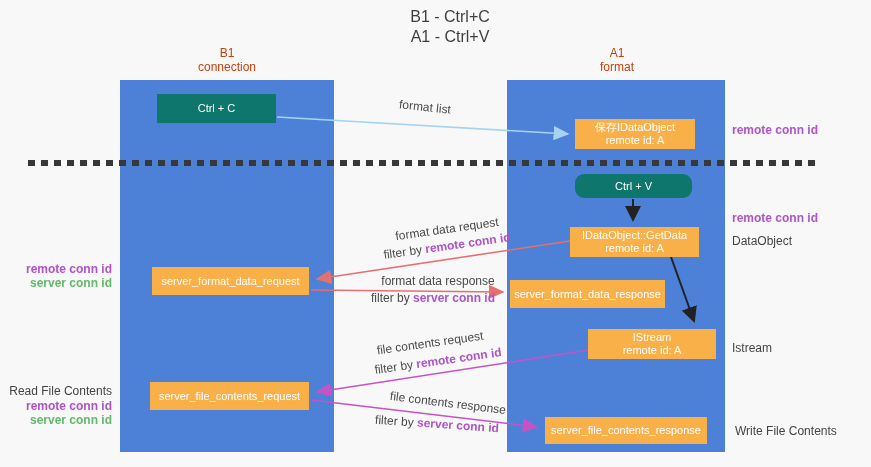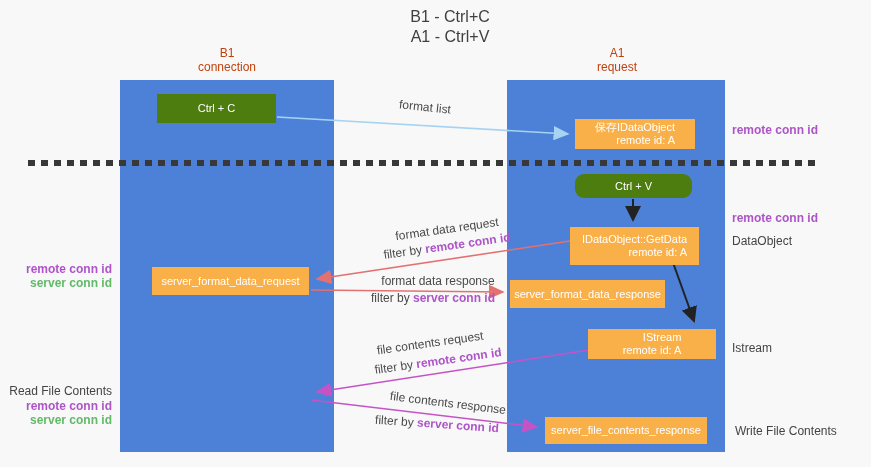--- a/index.html
+++ b/index.html
@@ -9,23 +9,23 @@
   .title{position:absolute;left:0;right:12px;top:7px;text-align:center;
          font-size:16px;color:#3f3f3f;line-height:20px;}
 
   .col-header{position:absolute;text-align:center;font-size:12px;color:#c2410c;
               line-height:14px;transform:translateX(-50%);}
 
   .lane{position:absolute;background:#4d81d8;}
 
   .box{position:absolute;display:flex;align-items:center;justify-content:center;
        color:#ffffff;text-align:center;font-size:11px;line-height:13px;}
-  .box.green{background:#4d7c0f;}
+  .box.green{background:#0f766e;}
   .box.orange{background:#fab049;}
-  .box .stack{display:flex;flex-direction:column;align-items:flex-end;}
+  .box .stack{display:flex;flex-direction:column;}
 
   .divider{position:absolute;left:28px;top:160px;width:792px;height:6px;
            background:repeating-linear-gradient(90deg,#383838 0 7px,transparent 7px 13px);}
 
   svg.arrows{position:absolute;left:0;top:0;pointer-events:none;}
 
   .lbl{position:absolute;white-space:nowrap;font-size:12px;color:#4a4a4a;
        transform:translate(-50%,-50%);}
   .side{position:absolute;white-space:nowrap;font-size:12px;color:#444;}
   .right-align{text-align:right;width:112px;left:0;}
@@ -41,21 +41,21 @@
     <div>B1 - Ctrl+C</div>
     <div>A1 - Ctrl+V</div>
   </div>
 
   <div class="col-header" style="left:227px;top:46px;">
     <div>B1</div>
     <div>connection</div>
   </div>
   <div class="col-header" style="left:617px;top:46px;">
     <div>A1</div>
-    <div>request</div>
+    <div>format</div>
   </div>
 
   <div class="lane" style="left:120px;top:80px;width:214px;height:372px;"></div>
   <div class="lane" style="left:507px;top:80px;width:218px;height:372px;"></div>
 
   <div class="divider"></div>
 
   <svg class="arrows" width="871" height="467" viewBox="0 0 871 467">
     <defs>
       <marker id="ah-blue" markerWidth="11" markerHeight="9" refX="9" refY="4.5" orient="auto">
@@ -88,21 +88,21 @@
     <span class="stack">
       <span>保存IDataObject</span>
       <span>remote id: A</span>
     </span>
   </div>
 
   <div class="box green" style="left:575px;top:174px;width:117px;height:24px;border-radius:9px;">
     <span>Ctrl + V</span>
   </div>
 
-  <div class="box orange" style="left:570px;top:227px;width:129px;height:38px;">
+  <div class="box orange" style="left:570px;top:227px;width:129px;height:30px;">
     <span class="stack">
       <span>IDataObject::GetData</span>
       <span>remote id: A</span>
     </span>
   </div>
 
   <div class="box orange" style="left:152px;top:267px;width:157px;height:28px;">
     <span>server_format_data_request</span>
   </div>
 
@@ -110,20 +110,23 @@
     <span>server_format_data_response</span>
   </div>
 
   <div class="box orange" style="left:588px;top:329px;width:128px;height:30px;">
     <span class="stack">
       <span>IStream</span>
       <span>remote id: A</span>
     </span>
   </div>
 
+  <div class="box orange" style="left:150px;top:382px;width:159px;height:28px;">
+    <span>server_file_contents_request</span>
+  </div>
 
   <div class="box orange" style="left:545px;top:417px;width:162px;height:27px;">
     <span>server_file_contents_response</span>
   </div>
 
   <div class="lbl" style="left:425px;top:107px;transform:translate(-50%,-50%) rotate(6deg);">format list</div>
 
   <div class="lbl" style="left:447px;top:229px;transform:translate(-50%,-50%) rotate(-8deg);">format data request</div>
   <div class="lbl" style="left:447px;top:246px;transform:translate(-50%,-50%) rotate(-8deg);">
     <span>filter by </span><span class="conn-purple">remote conn id</span>

